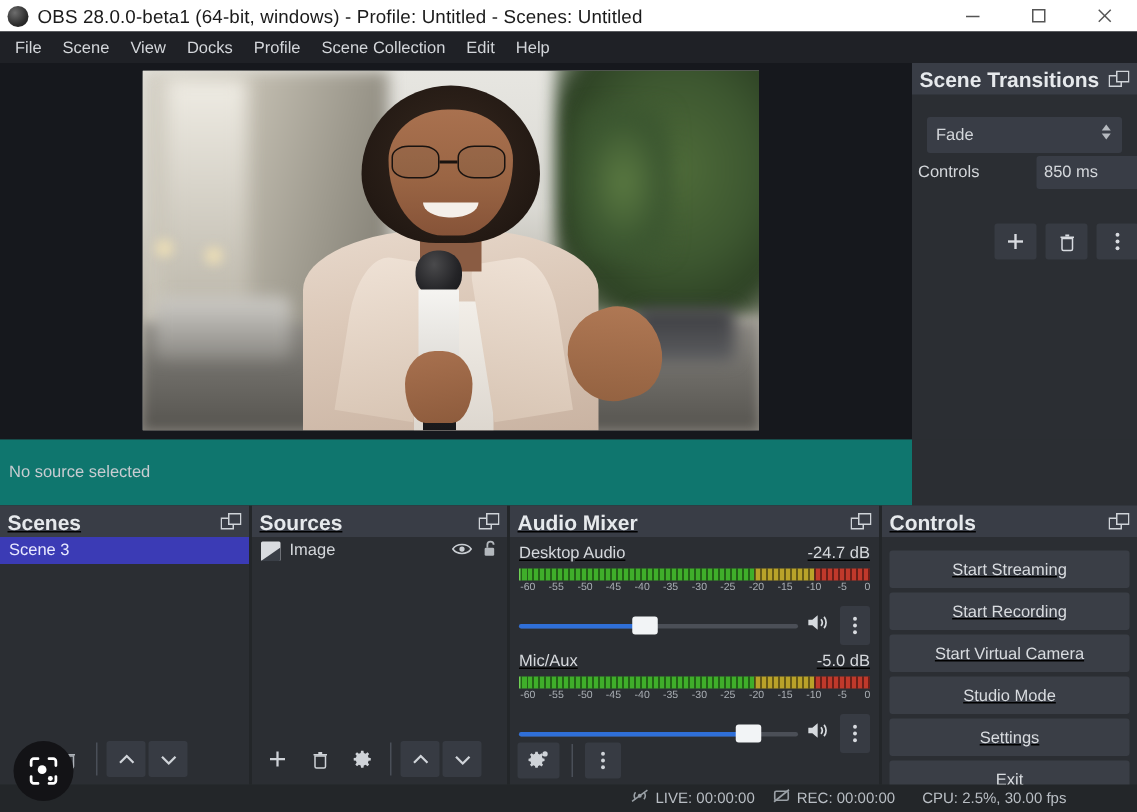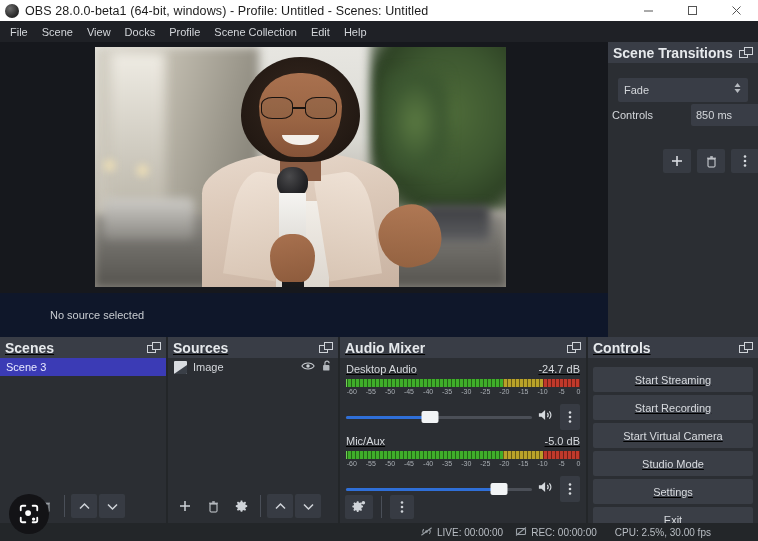--- a/index.html
+++ b/index.html
@@ -187,22 +187,22 @@
   .ph-hand-r {
     position: absolute; left: 69%; top: 66%; width: 15%; height: 26%;
     background: linear-gradient(200deg, #b27a56 0%, #91603f 100%);
     border-radius: 50% 44% 40% 46% / 46% 52% 48% 50%;
     transform: rotate(-16deg);
   }
 
   
   .preview-ctrl {
     position: absolute; left: 0; top: 251px; width: 608px; height: 44px;
-    background: #0f172a;
-    display: flex; align-items: center; padding-left: 44px;
+    background: #0f766e;
+    display: flex; align-items: center;
   }
   .no-source {
     font-size: 11px; color: #c8ccd1; margin-left: 6px;
   }
   .pc-btns { margin-left: auto; margin-right: 156px; display: flex; gap: 8px; }
   .pc-btn {
     height: 22px; padding: 0 9px 0 6px;
     background: #3a3e46; border: none; border-radius: 2px;
     display: flex; align-items: center; gap: 4px;
     color: #d7dade; font-size: 11px; font-family: inherit;

